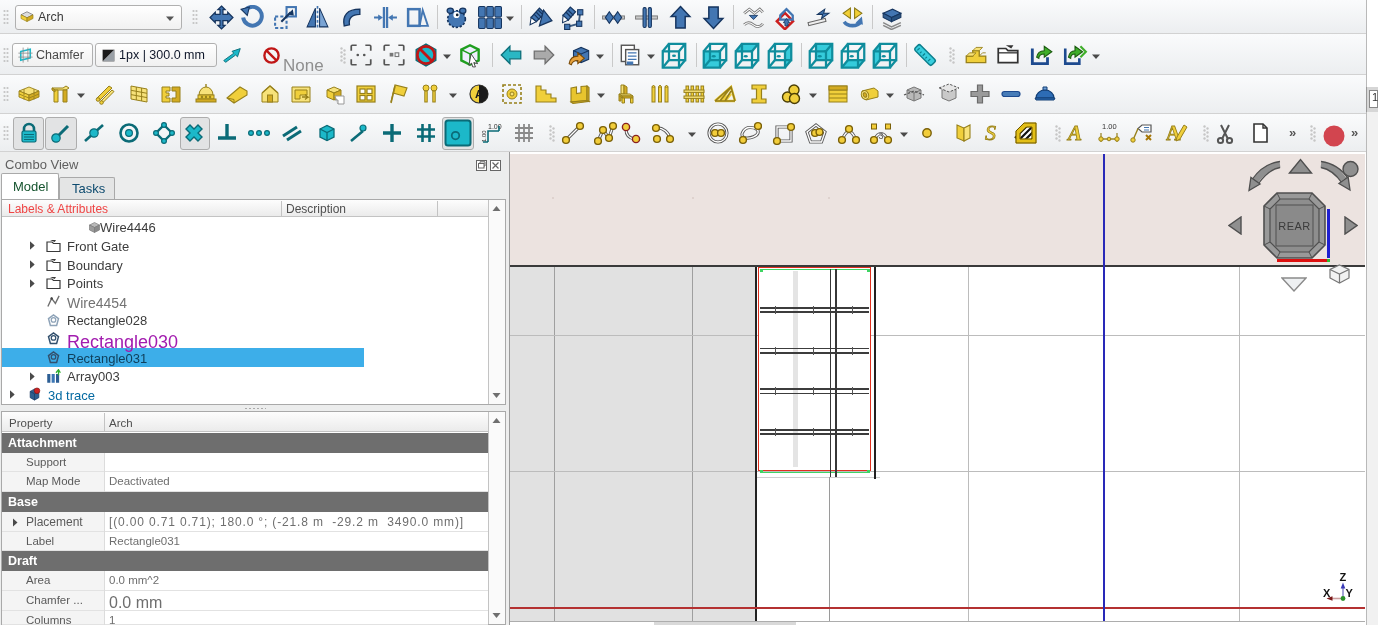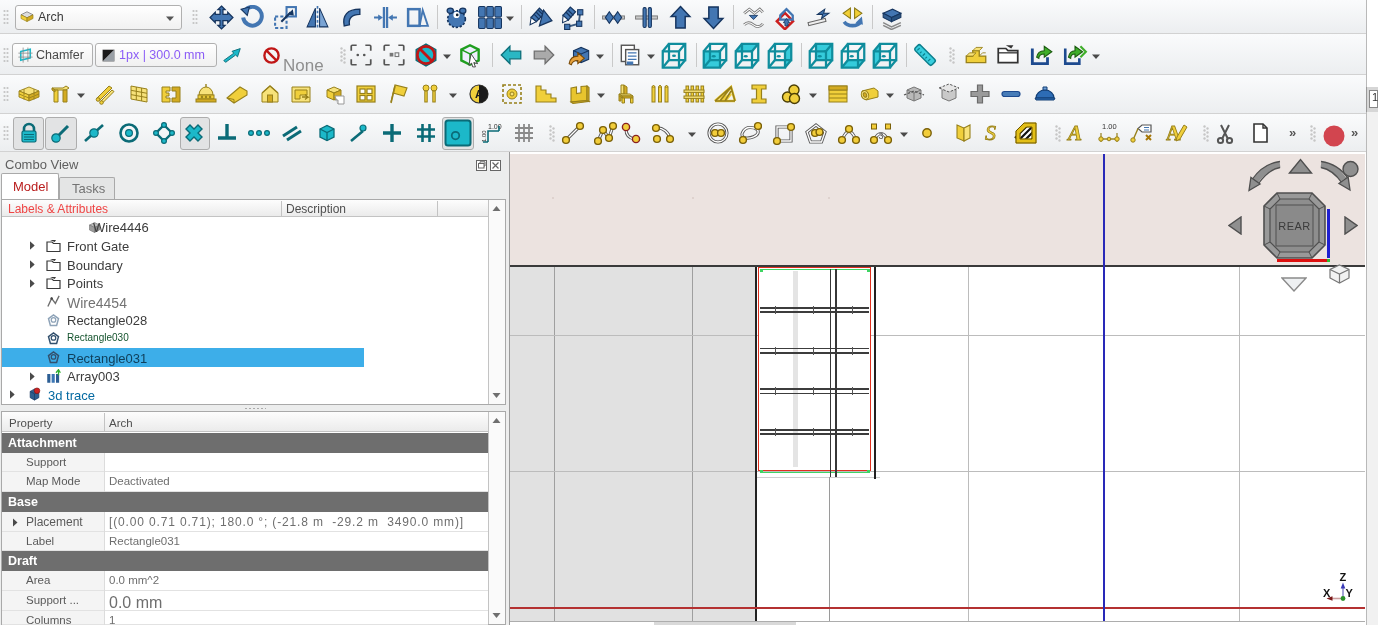--- a/index.html
+++ b/index.html
@@ -175,21 +175,21 @@
     <path d="M9 2 V21 M15 2 V20" stroke="#888" stroke-width="1"></path>
     <path d="M3 9 H21 M3 14 H21" stroke="#888" stroke-width="1"></path>
   </svg>
 <div class="abs" style="left:36px;top:48px;font-size:12.5px;color:#4a4a4a">Chamfer</div>
 <div class="abs" style="left:95px;top:43px;width:122px;height:24px;background:linear-gradient(#fff,#f0f0f0);border:1px solid #b0b0b0;border-radius:3px"></div>
 <svg style="position:absolute;left:100.5px;top:47.5px" width="15" height="15" viewBox="0 0 24 24">
     <rect x="3" y="3" width="18" height="18" fill="#fff" stroke="#666"></rect>
     <path d="M3 3 L21 3 L3 21 Z" fill="#1b1b1b"></path>
     <path d="M21 3 L21 21 L3 21 Z" fill="#9aa0a6"></path>
   </svg>
-<div class="abs" style="left:119px;top:48px;font-size:12.5px;color:#8b5cf6">1px | 300.0 mm</div>
+<div class="abs" style="left:119px;top:48px;font-size:12.5px;color:#0f172a">1px | 300.0 mm</div>
 <svg style="position:absolute;left:221.0px;top:44.0px" width="22" height="22" viewBox="0 0 24 24">
     <path d="M3 18 L14 10 L12 8 L21 5 L18 14 L16 12 L5 20 Z" fill="#1cb8c9" stroke="#0b6b77" stroke-width="1"></path>
   </svg>
 <svg style="position:absolute;left:261.5px;top:45.5px" width="19" height="19" viewBox="0 0 24 24">
     <circle cx="12" cy="12" r="9" fill="none" stroke="#c01616" stroke-width="3"></circle>
     <path d="M5.5 5.5 L18.5 18.5" stroke="#c01616" stroke-width="3"></path>
   </svg>
 <div class="abs" style="left:283px;top:56px;font-size:17px;color:#8f8f8f">None</div>
 <svg style="position:absolute;left:340px;top:47px" width="6" height="17" viewBox="0 0 6 17">
     <circle cx="1.5" cy="1.5" r="1.2" fill="#c6c6c6"></circle>
@@ -843,23 +843,23 @@
 <svg class="abs" style="left:476px;top:160px" width="11" height="11" viewBox="0 0 11 11">
     <rect x="0.5" y="0.5" width="10" height="10" fill="#fff" stroke="#666"></rect>
     <rect x="2.5" y="3.5" width="5.5" height="4.5" fill="none" stroke="#666"></rect>
     <path d="M4 3.5 V1.8 H9 V6 H8" fill="none" stroke="#666"></path>
   </svg>
 <svg class="abs" style="left:489.5px;top:160px" width="11" height="11" viewBox="0 0 11 11">
     <rect x="0.5" y="0.5" width="10" height="10" fill="#fff" stroke="#666"></rect>
     <path d="M2.5 2.5 L8.5 8.5 M8.5 2.5 L2.5 8.5" stroke="#666" stroke-width="1.2"></path>
   </svg>
 <div class="abs" style="left:1px;top:173px;width:58px;height:26px;background:#fff;border:1px solid #a9a9a9;border-bottom:none;border-radius:2px 2px 0 0"></div>
-<div class="abs" style="left:13px;top:179px;font-size:13px;color:#b91c1c">Model</div>
+<div class="abs" style="left:13px;top:179px;font-size:13px;color:#14532d">Model</div>
 <div class="abs" style="left:59px;top:177px;width:56px;height:22px;background:#e4e5e5;border:1px solid #a9a9a9;border-bottom:none;border-radius:2px 2px 0 0"></div>
-<div class="abs" style="left:72px;top:181px;font-size:13px;color:#737373">Tasks</div>
+<div class="abs" style="left:72px;top:181px;font-size:13px;color:#0c4a6e">Tasks</div>
 <div class="abs" style="left:1px;top:199px;width:505px;height:206px;background:#fff;border:1px solid #a9a9a9"></div>
 <div class="abs" style="left:2px;top:200px;width:503px;height:17px;background:linear-gradient(#fdfdfd,#ebebeb);border-bottom:1px solid #c3c3c3"></div>
 <div class="abs" style="left:8px;top:202px;font-size:12px;color:#ef4444">Labels &amp; Attributes</div>
 <div class="abs" style="left:281px;top:201px;width:1px;height:15px;background:#c3c3c3"></div>
 <div class="abs" style="left:286px;top:202px;font-size:12px;color:#4f4f4f">Description</div>
 <div class="abs" style="left:437px;top:201px;width:1px;height:15px;background:#c3c3c3"></div>
 <div class="abs" style="left:2px;top:348.2px;width:362px;height:18.6px;background:#3daee9"></div>
 <svg class="abs" style="left:29px;top:241.4px" width="6" height="9" viewBox="0 0 6 9">
     <path d="M1 0.5 L5.5 4.5 L1 8.5 Z" fill="#4a4a4a"></path>
   </svg>
@@ -927,27 +927,27 @@
     <path d="M16 6 L20 1 L23 6 M20 2 V10" stroke="#2fae2f" stroke-width="2" fill="none"></path>
   </svg>
 <svg class="abs" style="left:9px;top:390.2px" width="6" height="9" viewBox="0 0 6 9">
     <path d="M1 0.5 L5.5 4.5 L1 8.5 Z" fill="#4a4a4a"></path>
   </svg>
 <svg class="abs" style="left:27px;top:387.2px" width="15" height="15" viewBox="0 0 24 24">
     <path d="M5 7 L12 3 L19 7 V17 L12 21 L5 17 Z" fill="#2e5d8e" stroke="#16355f"></path>
     <path d="M5 7 L12 11 L19 7 M12 11 V21" stroke="#16355f" fill="none"></path>
     <circle cx="16" cy="6" r="4.5" fill="#cc2222" stroke="#7c0f0f"></circle>
   </svg>
-<div class="abs" style="left:93px;top:220.3px;font-size:13px;color:#3c3c3c">Wire4446</div>
+<div class="abs" style="left:100px;top:220.3px;font-size:13px;color:#3c3c3c">Wire4446</div>
 <div class="abs" style="left:67px;top:238.9px;font-size:13px;color:#3c3c3c">Front Gate</div>
 <div class="abs" style="left:67px;top:257.5px;font-size:13px;color:#3c3c3c">Boundary</div>
 <div class="abs" style="left:67px;top:276.1px;font-size:13px;color:#3c3c3c">Points</div>
 <div class="abs" style="left:67px;top:294.7px;font-size:14px;color:#737373">Wire4454</div>
 <div class="abs" style="left:67px;top:313.3px;font-size:13px;color:#3c3c3c">Rectangle028</div>
-<div class="abs" style="left:67px;top:331.9px;font-size:10px;color:#14532d">Rectangle030</div>
+<div class="abs" style="left:67px;top:331.9px;font-size:18px;color:#a21caf">Rectangle030</div>
 <div class="abs" style="left:67px;top:350.5px;font-size:13px;color:#10405c">Rectangle031</div>
 <div class="abs" style="left:67px;top:369.1px;font-size:13px;color:#3c3c3c">Array003</div>
 <div class="abs" style="left:48px;top:387.7px;font-size:13px;color:#0369a1">3d trace</div>
 <div class="abs" style="left:488px;top:200px;width:17px;height:204px;background:#fafafa;border-left:1px solid #c3c3c3"></div>
 <svg class="abs" style="left:492px;top:205px" width="9" height="7" viewBox="0 0 9 7">
     <path d="M4.5 1 L8.5 6 H0.5 Z" fill="#6f6f6f"></path>
   </svg>
 <svg class="abs" style="left:492px;top:392px" width="9" height="7" viewBox="0 0 9 7">
     <path d="M4.5 6 L8.5 1 H0.5 Z" fill="#6f6f6f"></path>
   </svg>
@@ -986,21 +986,21 @@
 <div class="abs" style="left:2px;top:551px;width:486px;height:19.5px;background:#6e6e6e"></div>
 <div class="abs" style="left:8px;top:553.5px;font-size:12.5px;font-weight:bold;color:#fff">Draft</div>
 <div class="abs" style="left:2px;top:570.5px;width:102px;height:20.5px;background:#f4f4f4;border-bottom:1px solid #e2e2e2"></div>
 <div class="abs" style="left:104px;top:570.5px;width:384px;height:20.5px;background:#fff;border-bottom:1px solid #e2e2e2"></div>
 <div class="abs" style="left:104px;top:570.5px;width:1px;height:20.5px;background:#dcdcdc"></div>
 <div class="abs" style="left:26px;top:573.5px;font-size:11.5px;color:#5a5a5a">Area</div>
 <div class="abs" style="left:109px;top:573.5px;font-size:11.5px;color:#6e6e6e;white-space:pre">0.0 mm^2</div>
 <div class="abs" style="left:2px;top:591px;width:102px;height:20px;background:#f4f4f4;border-bottom:1px solid #e2e2e2"></div>
 <div class="abs" style="left:104px;top:591px;width:384px;height:20px;background:#fff;border-bottom:1px solid #e2e2e2"></div>
 <div class="abs" style="left:104px;top:591px;width:1px;height:20px;background:#dcdcdc"></div>
-<div class="abs" style="left:26px;top:594px;font-size:11.5px;color:#5a5a5a">Support ...</div>
+<div class="abs" style="left:26px;top:594px;font-size:11.5px;color:#5a5a5a">Chamfer ...</div>
 <div class="abs" style="left:109px;top:594px;font-size:16px;color:#6e6e6e;white-space:pre">0.0 mm</div>
 <div class="abs" style="left:2px;top:611px;width:102px;height:14px;background:#f4f4f4;border-bottom:1px solid #e2e2e2"></div>
 <div class="abs" style="left:104px;top:611px;width:384px;height:14px;background:#fff;border-bottom:1px solid #e2e2e2"></div>
 <div class="abs" style="left:104px;top:611px;width:1px;height:14px;background:#dcdcdc"></div>
 <div class="abs" style="left:26px;top:614px;font-size:11.5px;color:#5a5a5a">Columns</div>
 <div class="abs" style="left:109px;top:614px;font-size:11.5px;color:#6e6e6e;white-space:pre">1</div>
 <div class="abs" style="left:488px;top:412px;width:17px;height:212px;background:#fafafa;border-left:1px solid #c3c3c3"></div>
 <svg class="abs" style="left:492px;top:417px" width="9" height="7" viewBox="0 0 9 7">
     <path d="M4.5 1 L8.5 6 H0.5 Z" fill="#6f6f6f"></path>
   </svg>

